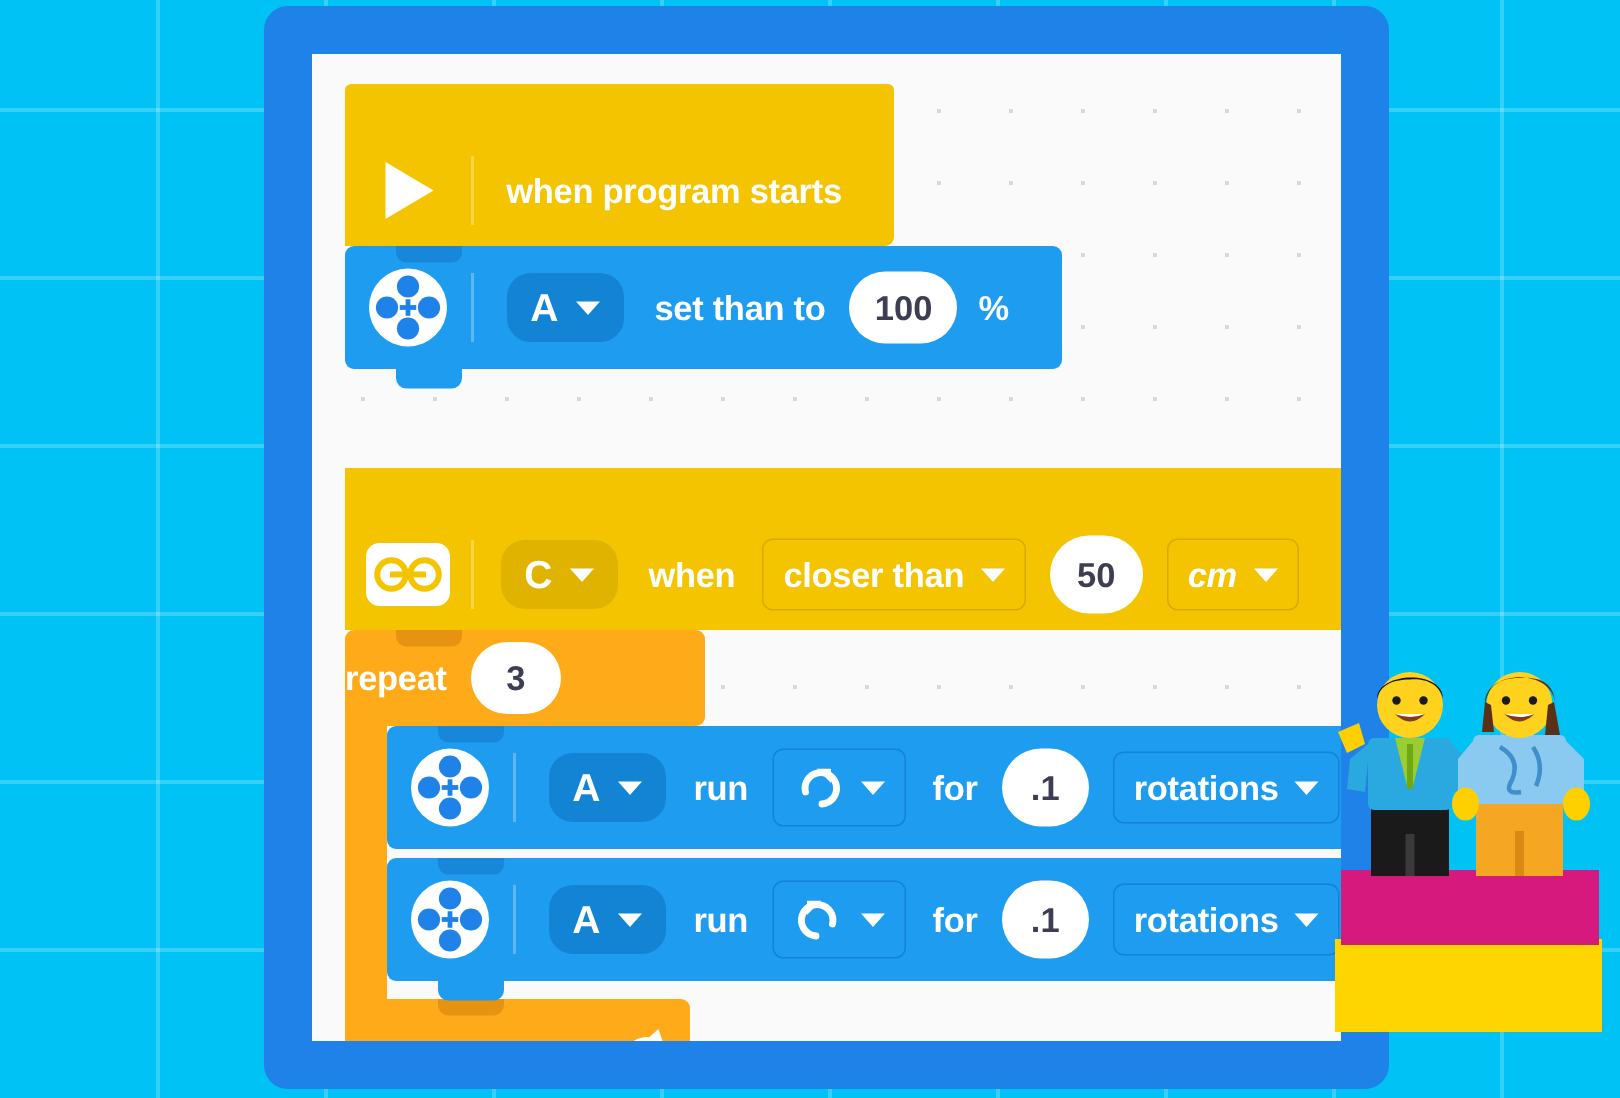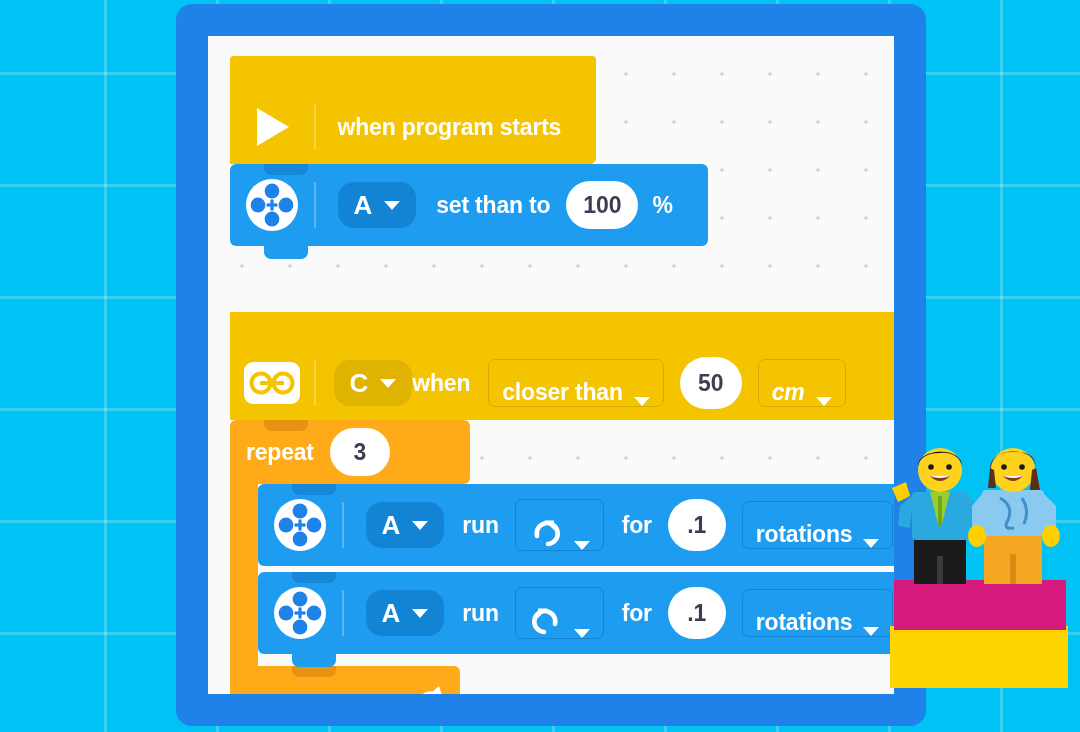--- a/index.html
+++ b/index.html
@@ -66,21 +66,21 @@
     font-size: 23px;
     display: flex;
     align-items: center;
     justify-content: center;
     flex: none;
   }
 
   
   .dd {
     display: flex;
-    align-items: flex-end;
+    align-items: center;
     gap: 11px;
     border-radius: 7px;
     padding: 0 13px;
     height: 42px;
     flex: none;
   }
   .dd.yellow { background: #F5C400; border: 1.5px solid #D6AB00; }
   .dd.blue   { background: #1E9CF0; border: 1.5px solid #1383D4; }
   .caret {
     width: 0; height: 0;
@@ -222,21 +222,21 @@
               <rect x="17" y="20" width="24" height="4" fill="#F5C400"></rect>
             </svg>
           </div>
           <div class="divider"></div>
 
           <div class="port yellow" style="margin-left:18px;">
             <span class="lbl">C</span>
             <span class="caret"></span>
           </div>
 
-          <span class="btxt" style="">when</span>
+          <span class="btxt" style="margin-left:20px;">when</span>
 
           <div class="dd yellow" style="margin-left:18px; height:48px;">
             <span class="btxt">closer than</span>
             <span class="caret"></span>
           </div>
 
           <div class="numfield" style="margin-left:16px; width:62px; height:52px;">50</div>
 
           <div class="dd yellow" style="margin-left:16px; height:48px;font-style:italic;">
             <span class="btxt">cm</span>
@@ -244,21 +244,21 @@
           </div>
         </div>
       </div>
 
       <div id="repeat-block" style="left:22px; top:384px; width:240px; height:282px;">
 
         <div class="rpt-arm" style="left:0; top:0; width:240px; height:64px; border-radius:6px 6px 6px 0;"></div>
         <div style="position:absolute; left:34px; top:0; width:44px; height:11px; background:#E79312; border-radius:0 0 7px 7px;"></div>
 
         <div style="position:absolute; left:0; top:0; width:240px; height:64px; display:flex; align-items:center;">
-          <span class="btxt" style="margin-left:16px;">repeat</span>
+          <span class="btxt" style="">repeat</span>
           <div class="numfield" style="margin-left:16px; width:60px; height:48px;">3</div>
         </div>
 
         <div class="rpt-arm" style="left:0; top:64px; width:28px; height:182px;"></div>
 
         <div class="rpt-arm" style="left:0; top:246px; width:230px; height:56px; border-radius:0 6px 6px 6px;"></div>
         <div style="position:absolute; left:34px; top:302px; width:44px; height:12px; background:#FFAB19; border-radius:0 0 7px 7px;"></div>
 
         <div style="position:absolute; left:62px; top:246px; width:44px; height:11px; background:#E79312; border-radius:0 0 7px 7px;"></div>
 

